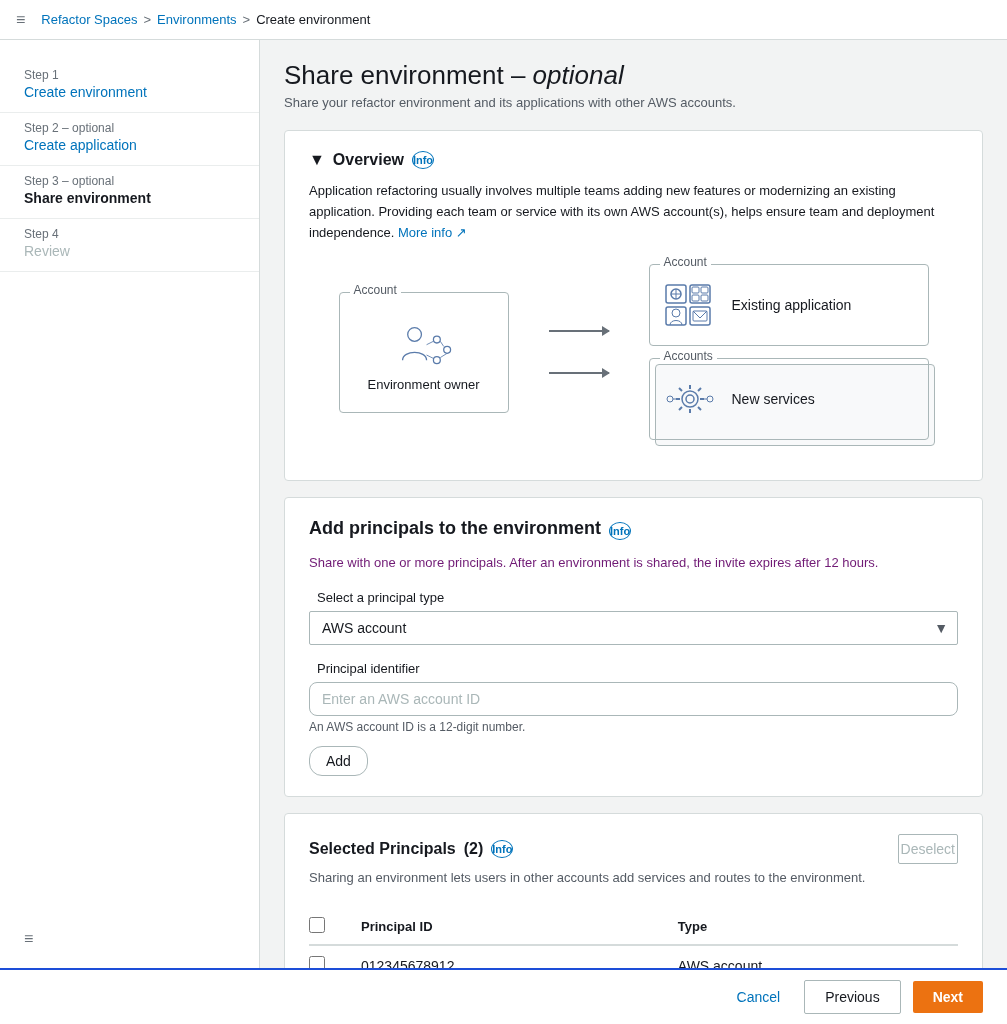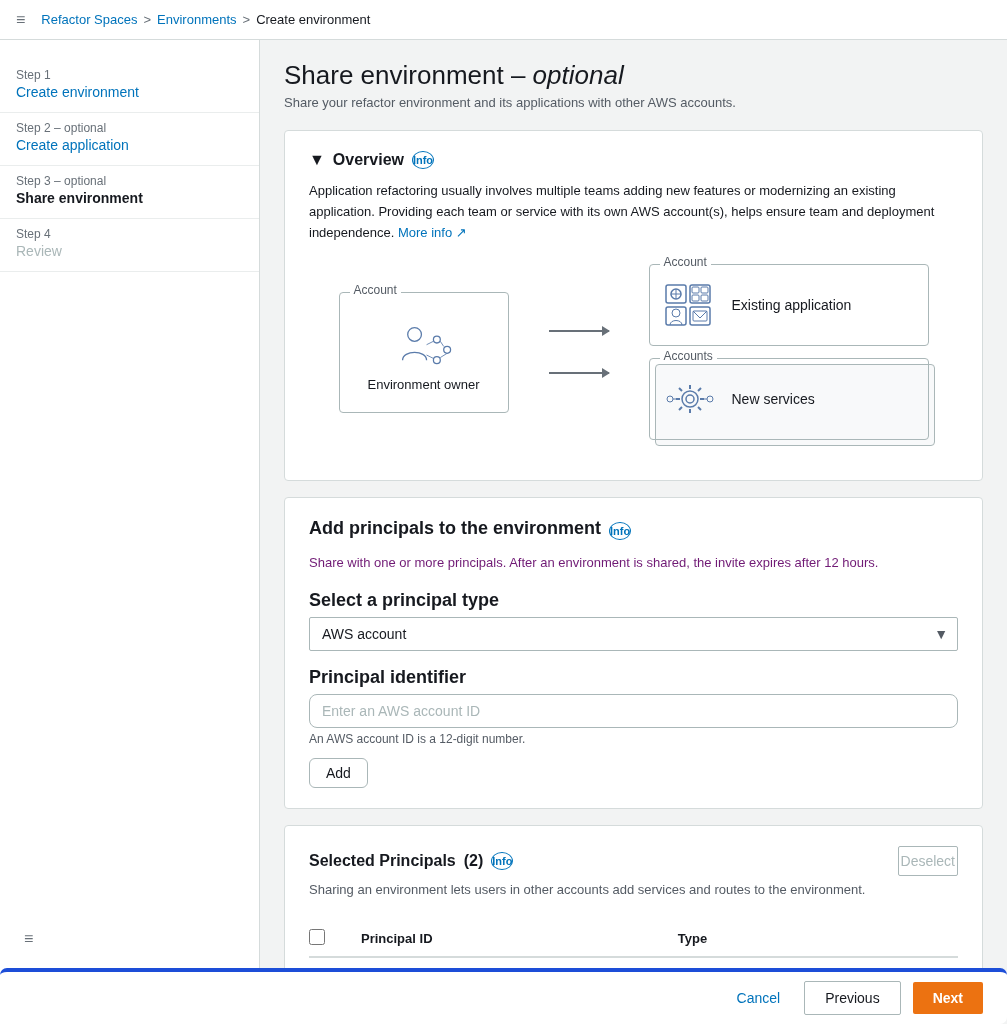--- a/index.html
+++ b/index.html
@@ -43,21 +43,21 @@
     
     .sidebar {
       width: 260px;
       min-width: 260px;
       background: #fff;
       border-right: 1px solid #d5dbdb;
       padding: 20px 0;
       flex-shrink: 0;
     }
     .sidebar-step {
-      padding: 8px 16px 12px;
+      padding: 8px 24px 12px;
       border-bottom: 1px solid #eaeded;
     }
     .sidebar-step:last-child { border-bottom: none; }
     .step-label {
       font-size: 12px;
       color: #687078;
       margin-bottom: 2px;
     }
     .step-link {
       color: #0073bb;
@@ -256,24 +256,25 @@
       font-size: 18px;
       font-weight: 700;
       margin-bottom: 4px;
     }
     .section-desc {
       font-size: 13px;
       color: #701a75;
       margin-bottom: 20px;
     }
     .form-label {
-      font-size: 18px;
-      font-weight: 700;
+      font-size: 13px;
+      font-weight: 400;
       margin-bottom: 6px;
       display: block;
+      margin-left: 8px;
     }
     .select-wrapper {
       position: relative;
       margin-bottom: 16px;
     }
     .select-field {
       width: 100%;
       padding: 8px 36px 8px 12px;
       border: 1px solid #aab7b8;
       border-radius: 2px;
@@ -306,21 +307,21 @@
       font-size: 12px;
       color: #545b64;
       margin-top: 4px;
       margin-bottom: 12px;
     }
 
     .btn-add {
       padding: 6px 16px;
       border: 1px solid #aab7b8;
       background: #fff;
-      border-radius: 6px;
+      border-radius: 13px;
       font-size: 14px;
       cursor: pointer;
       color: #16191f;
     }
 
     
     .selected-header {
       display: flex;
       align-items: center;
       justify-content: space-between;
@@ -388,27 +389,26 @@
 
     
     .footer-bar {
       position: fixed;
       bottom: 0;
       left: 0;
       right: 0;
       width: 1007px;
       height: 56px;
       background: #fff;
-      border-top: 4px solid #1d4ed8;
+      border-top: 2px solid #1d4ed8;
       display: flex;
       align-items: center;
       justify-content: flex-end;
       padding: 0 24px;
       gap: 12px;
-      border-radius: 7px;
     }
     .btn-cancel {
       background: none;
       border: none;
       color: #0073bb;
       font-size: 14px;
       cursor: pointer;
       padding: 8px 12px;
     }
     .btn-previous {

